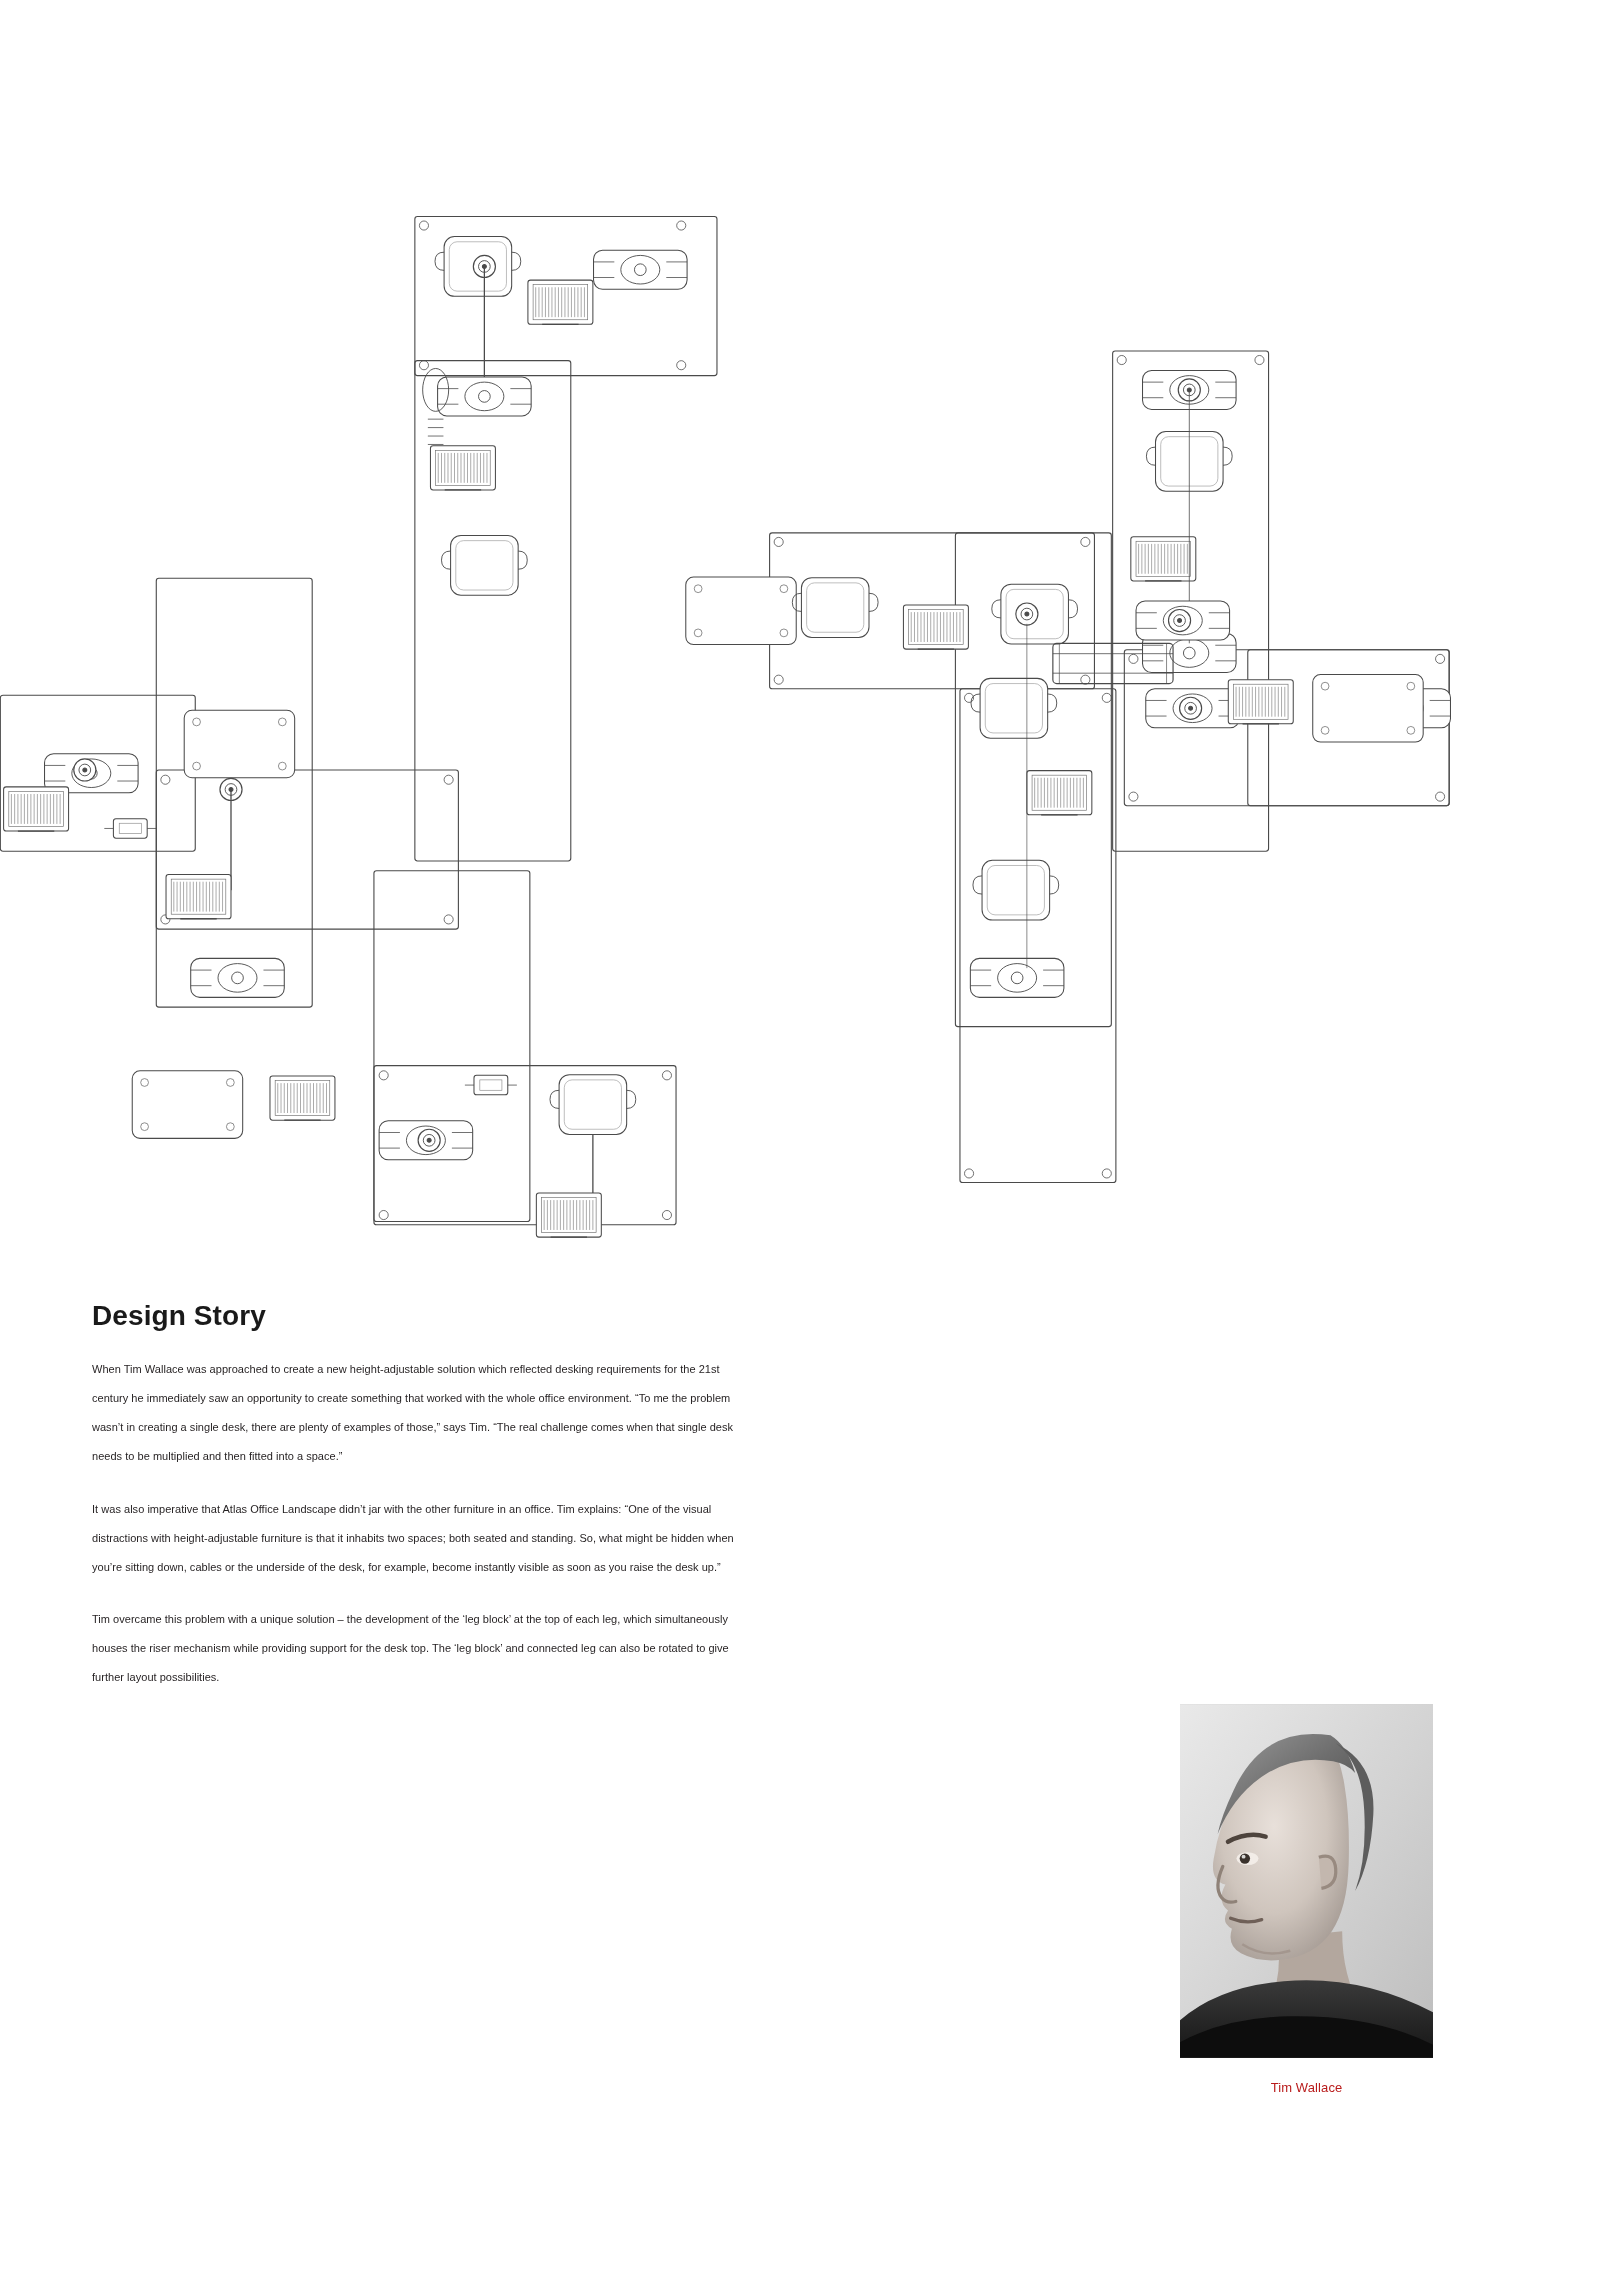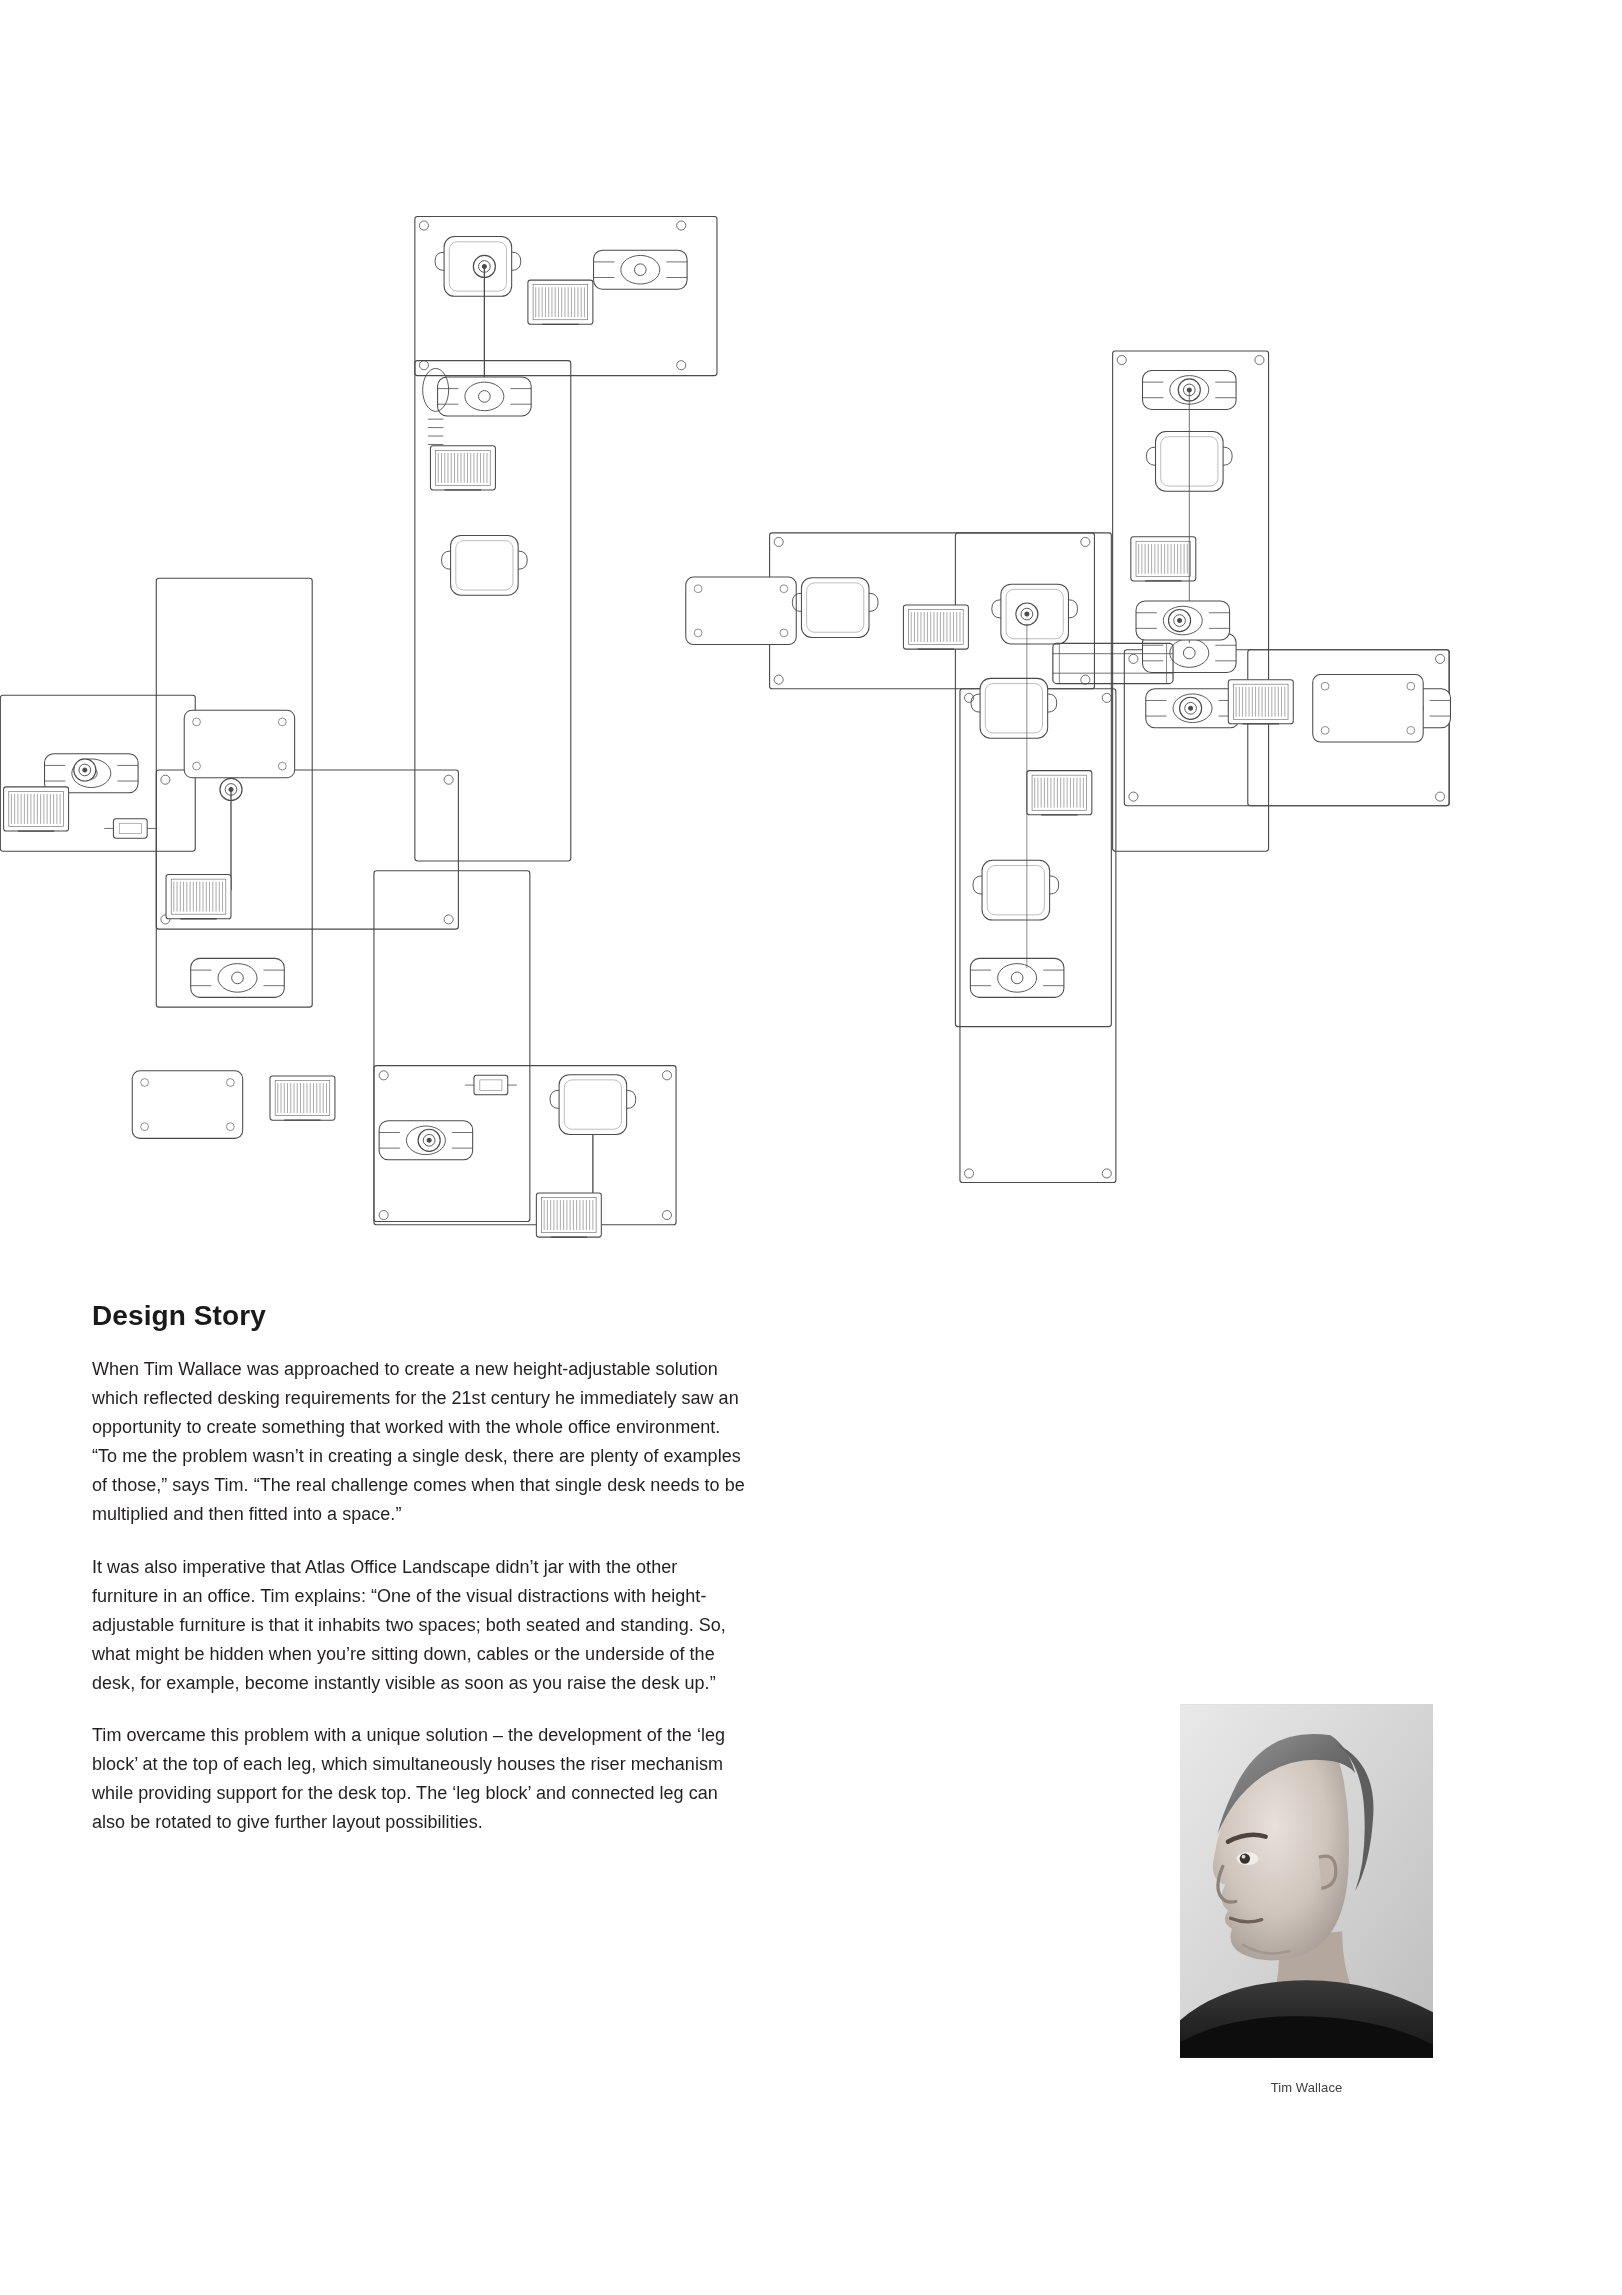--- a/index.html
+++ b/index.html
@@ -36,21 +36,21 @@
     width: 656px;
   }
   #design-story-heading {
     font-size: 28px;
     font-weight: bold;
     letter-spacing: 0.1px;
     margin: 0 0 23.4px 0;
     color: #1a1a1a;
   }
   .body-paragraph {
-    font-size: 18px;
+    font-size: 11px;
     line-height: 29px;
     margin: 0 0 23.4px 0;
     color: #231f20;
     letter-spacing: 0.03px;
   }
   .body-paragraph:last-child {
     margin-bottom: 0;
   }
 
   
@@ -64,21 +64,21 @@
     width: 253px;
     height: 354px;
     position: relative;
     overflow: hidden;
     background: #cfcfcf;
   }
   #portrait-photo svg { display:block; }
   #portrait-caption {
     margin-top: 22px;
     font-size: 13px;
-    color: #404040;
+    color: #b91c1c;
     text-align: center;
     letter-spacing: 0.1px;
   }
 </style>
 </head>
 <body>
 
 <div id="drawing-area">
   <svg width="1623" height="1072" viewBox="0 0 2497 1650" xmlns="http://www.w3.org/2000/svg">
     <defs>

